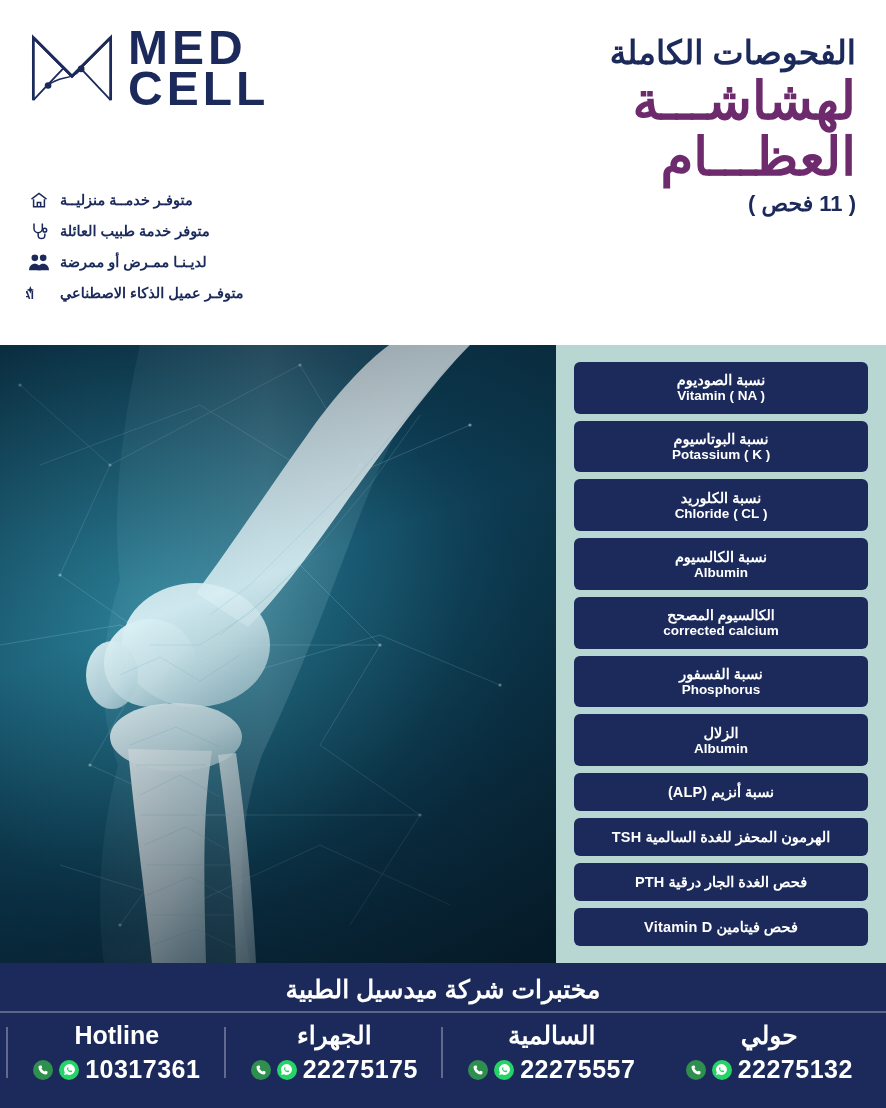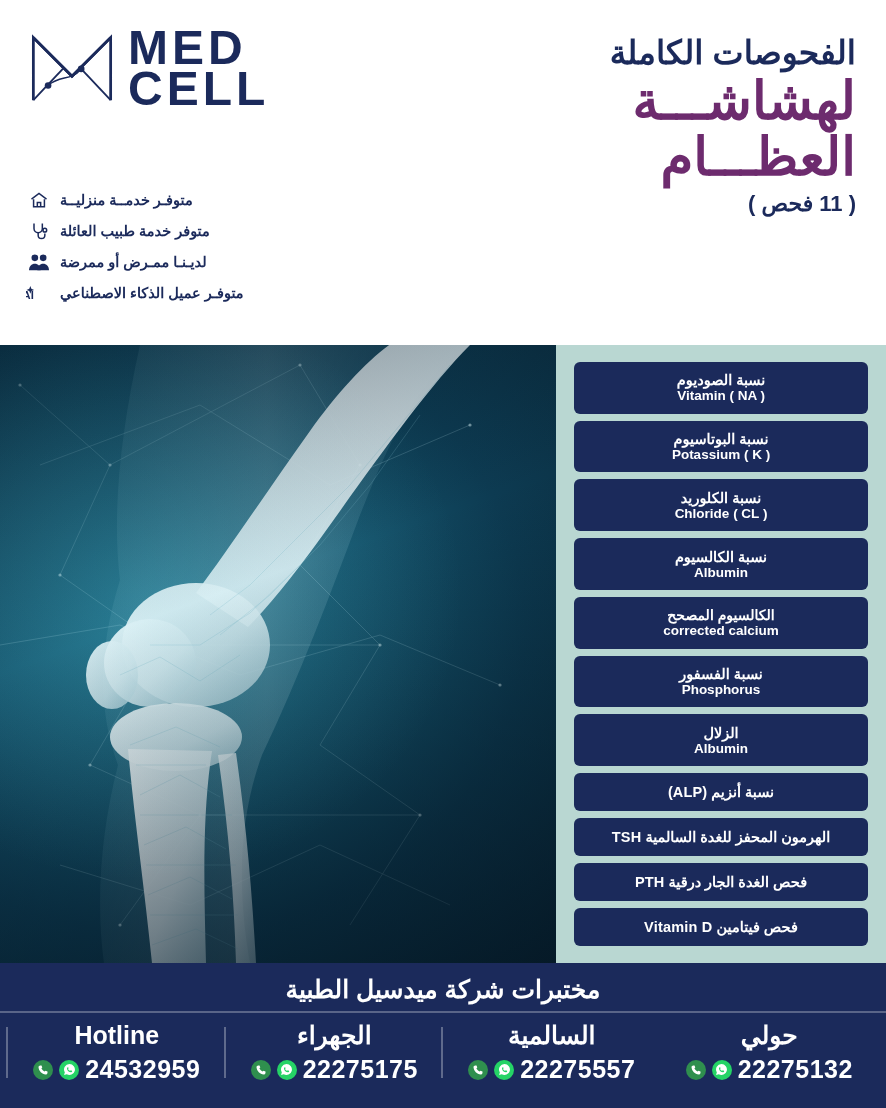--- a/index.html
+++ b/index.html
@@ -509,20 +509,20 @@
           <span class="ic-round ic-phone">
             <svg viewBox="0 0 24 24" width="12" height="12" fill="#ffffff">
                 <path d="M6.6 3 L9 3 L10.6 7.2 L8.8 8.6 C9.8 11 13 14.2 15.4 15.2 L16.8 13.4 L21 15 L21 17.4 C21 19.4 19.4 21 17.4 21 C9.9 20.4 3.6 14.1 3 6.6 C3 4.6 4.6 3 6.6 3 Z"></path>
               </svg>
           </span>
           <span class="ic-round ic-wa">
             <svg viewBox="0 0 24 24" width="13" height="13" fill="#ffffff">
                 <path d="M12 2 A10 10 0 0 0 3.4 17.2 L2 22 L6.9 20.6 A10 10 0 1 0 12 2 Z M8.6 7.2 c.4 0 .7.1.9.6 l.7 1.6 c.1.3.1.5-.1.8 l-.5.6 c-.2.2-.2.4-.1.6 .7 1.4 1.8 2.4 3.2 3.1 .2.1.4.1.6-.1 l.6-.6 c.2-.2.5-.3.8-.2 l1.6.7 c.4.2.6.5.6.9 0 1.3-1.1 2.1-2.3 2.1 -3.6-.2-7-3.6-7.2-7.2 0-1.2.8-2.3 2.2-2.3 Z"></path>
               </svg>
           </span>
-          <span class="fphone">24532959</span>
+          <span class="fphone">10317361</span>
         </span>
       </div>
 
     </div>
   </div>
 
 </div>
 
 </body></html>

